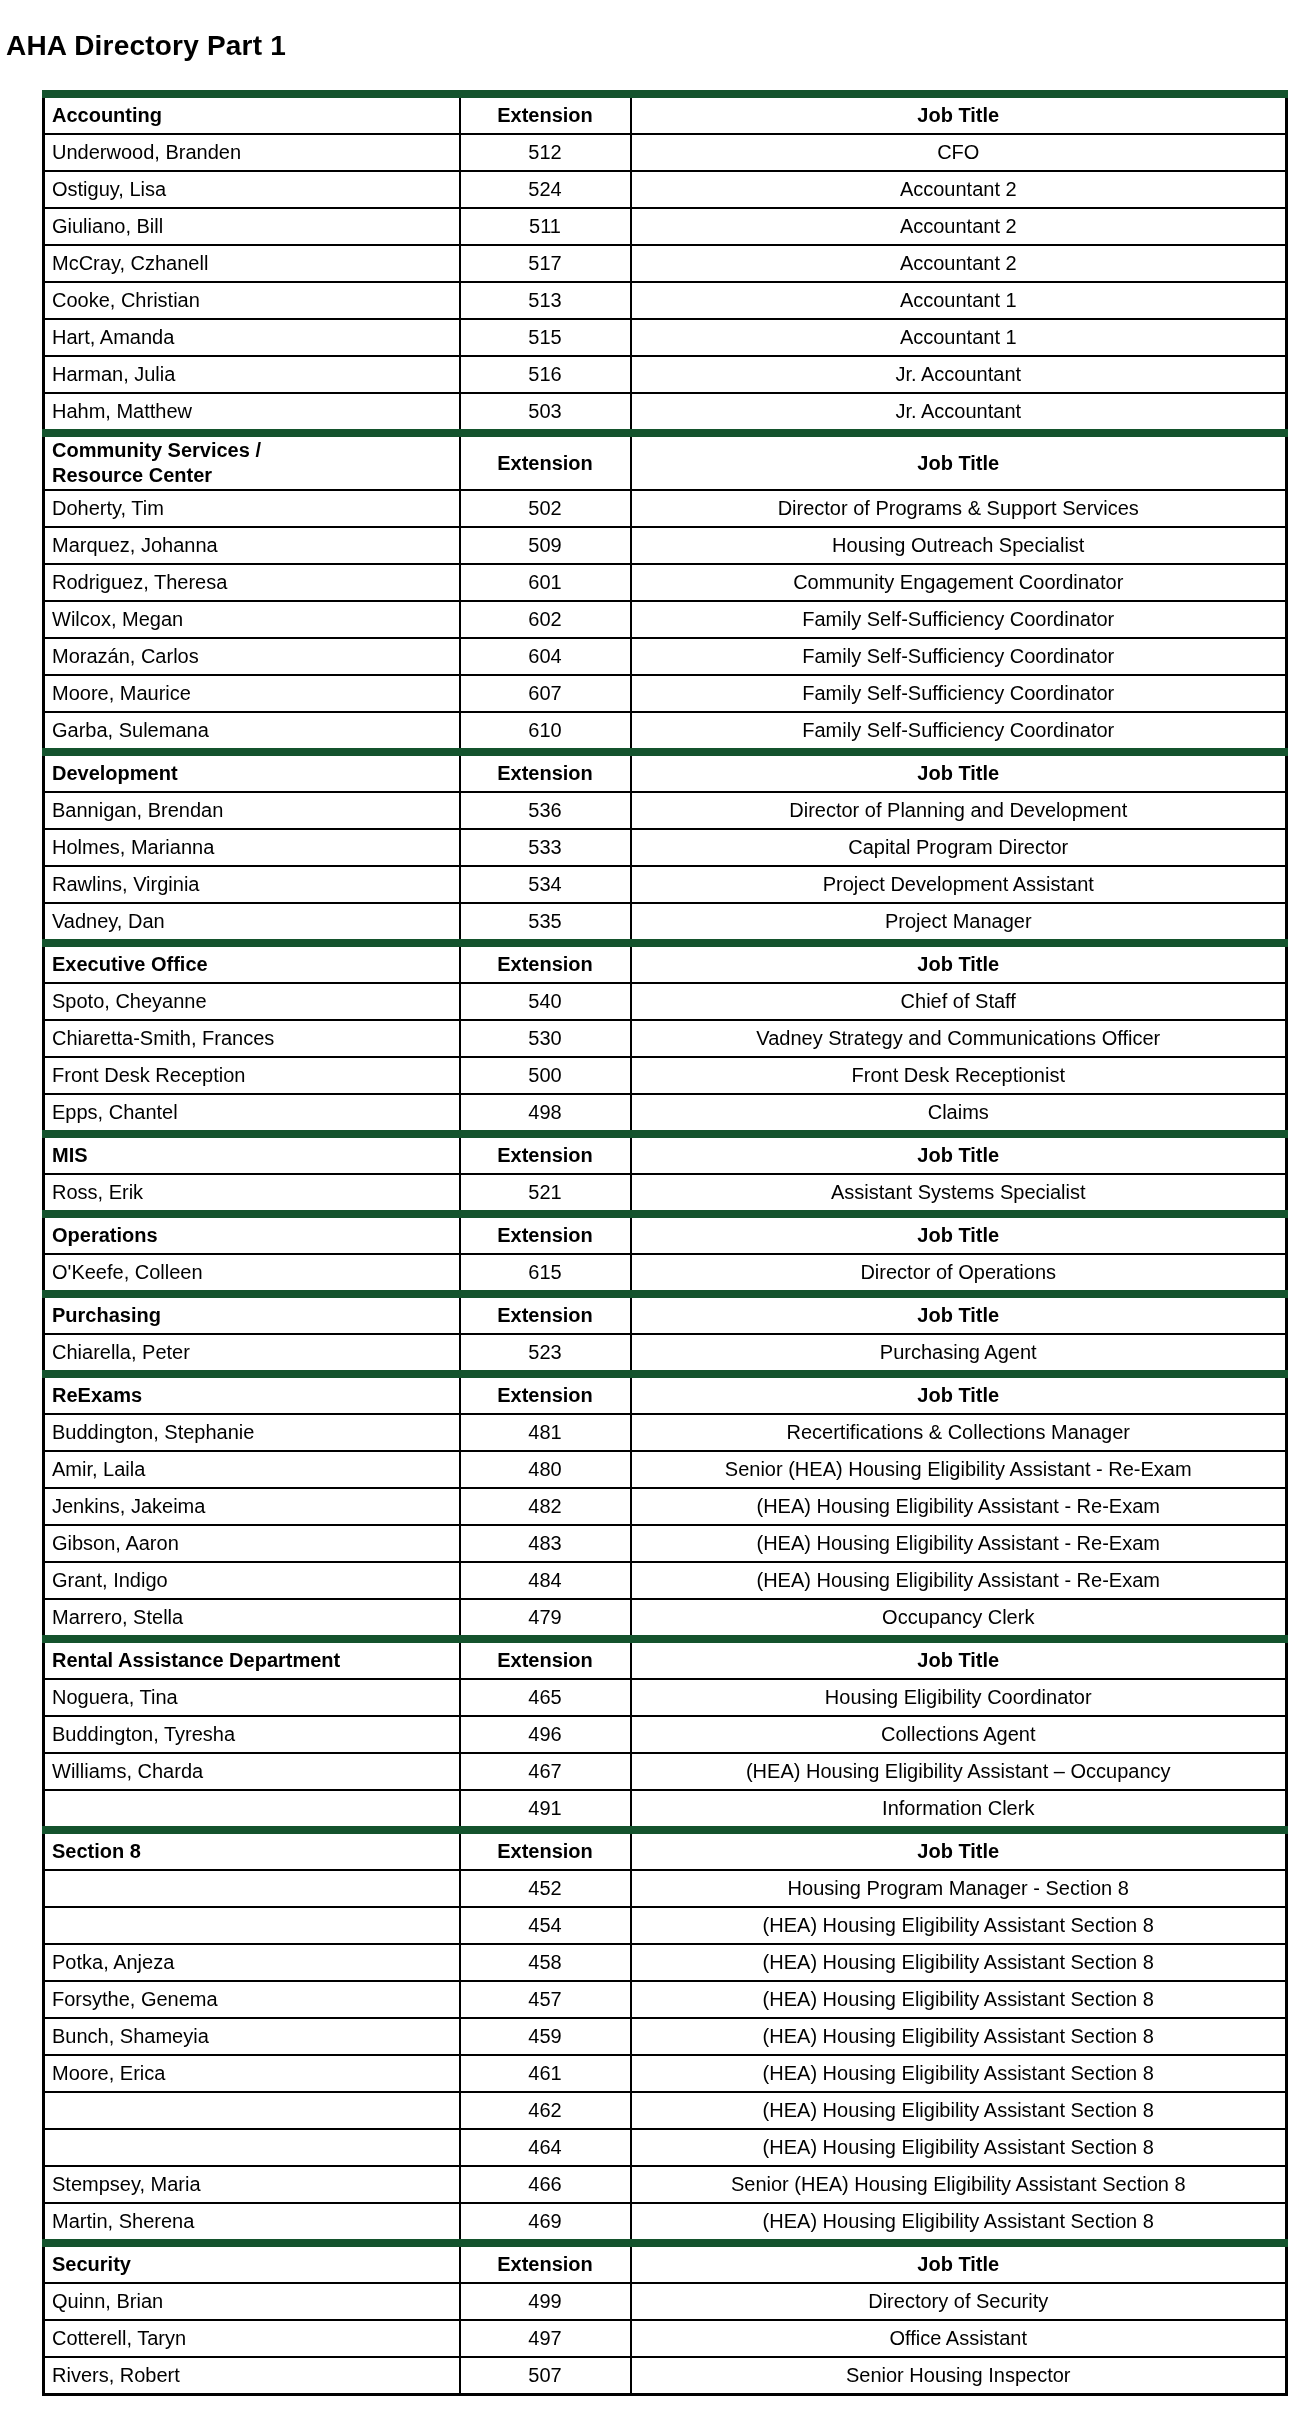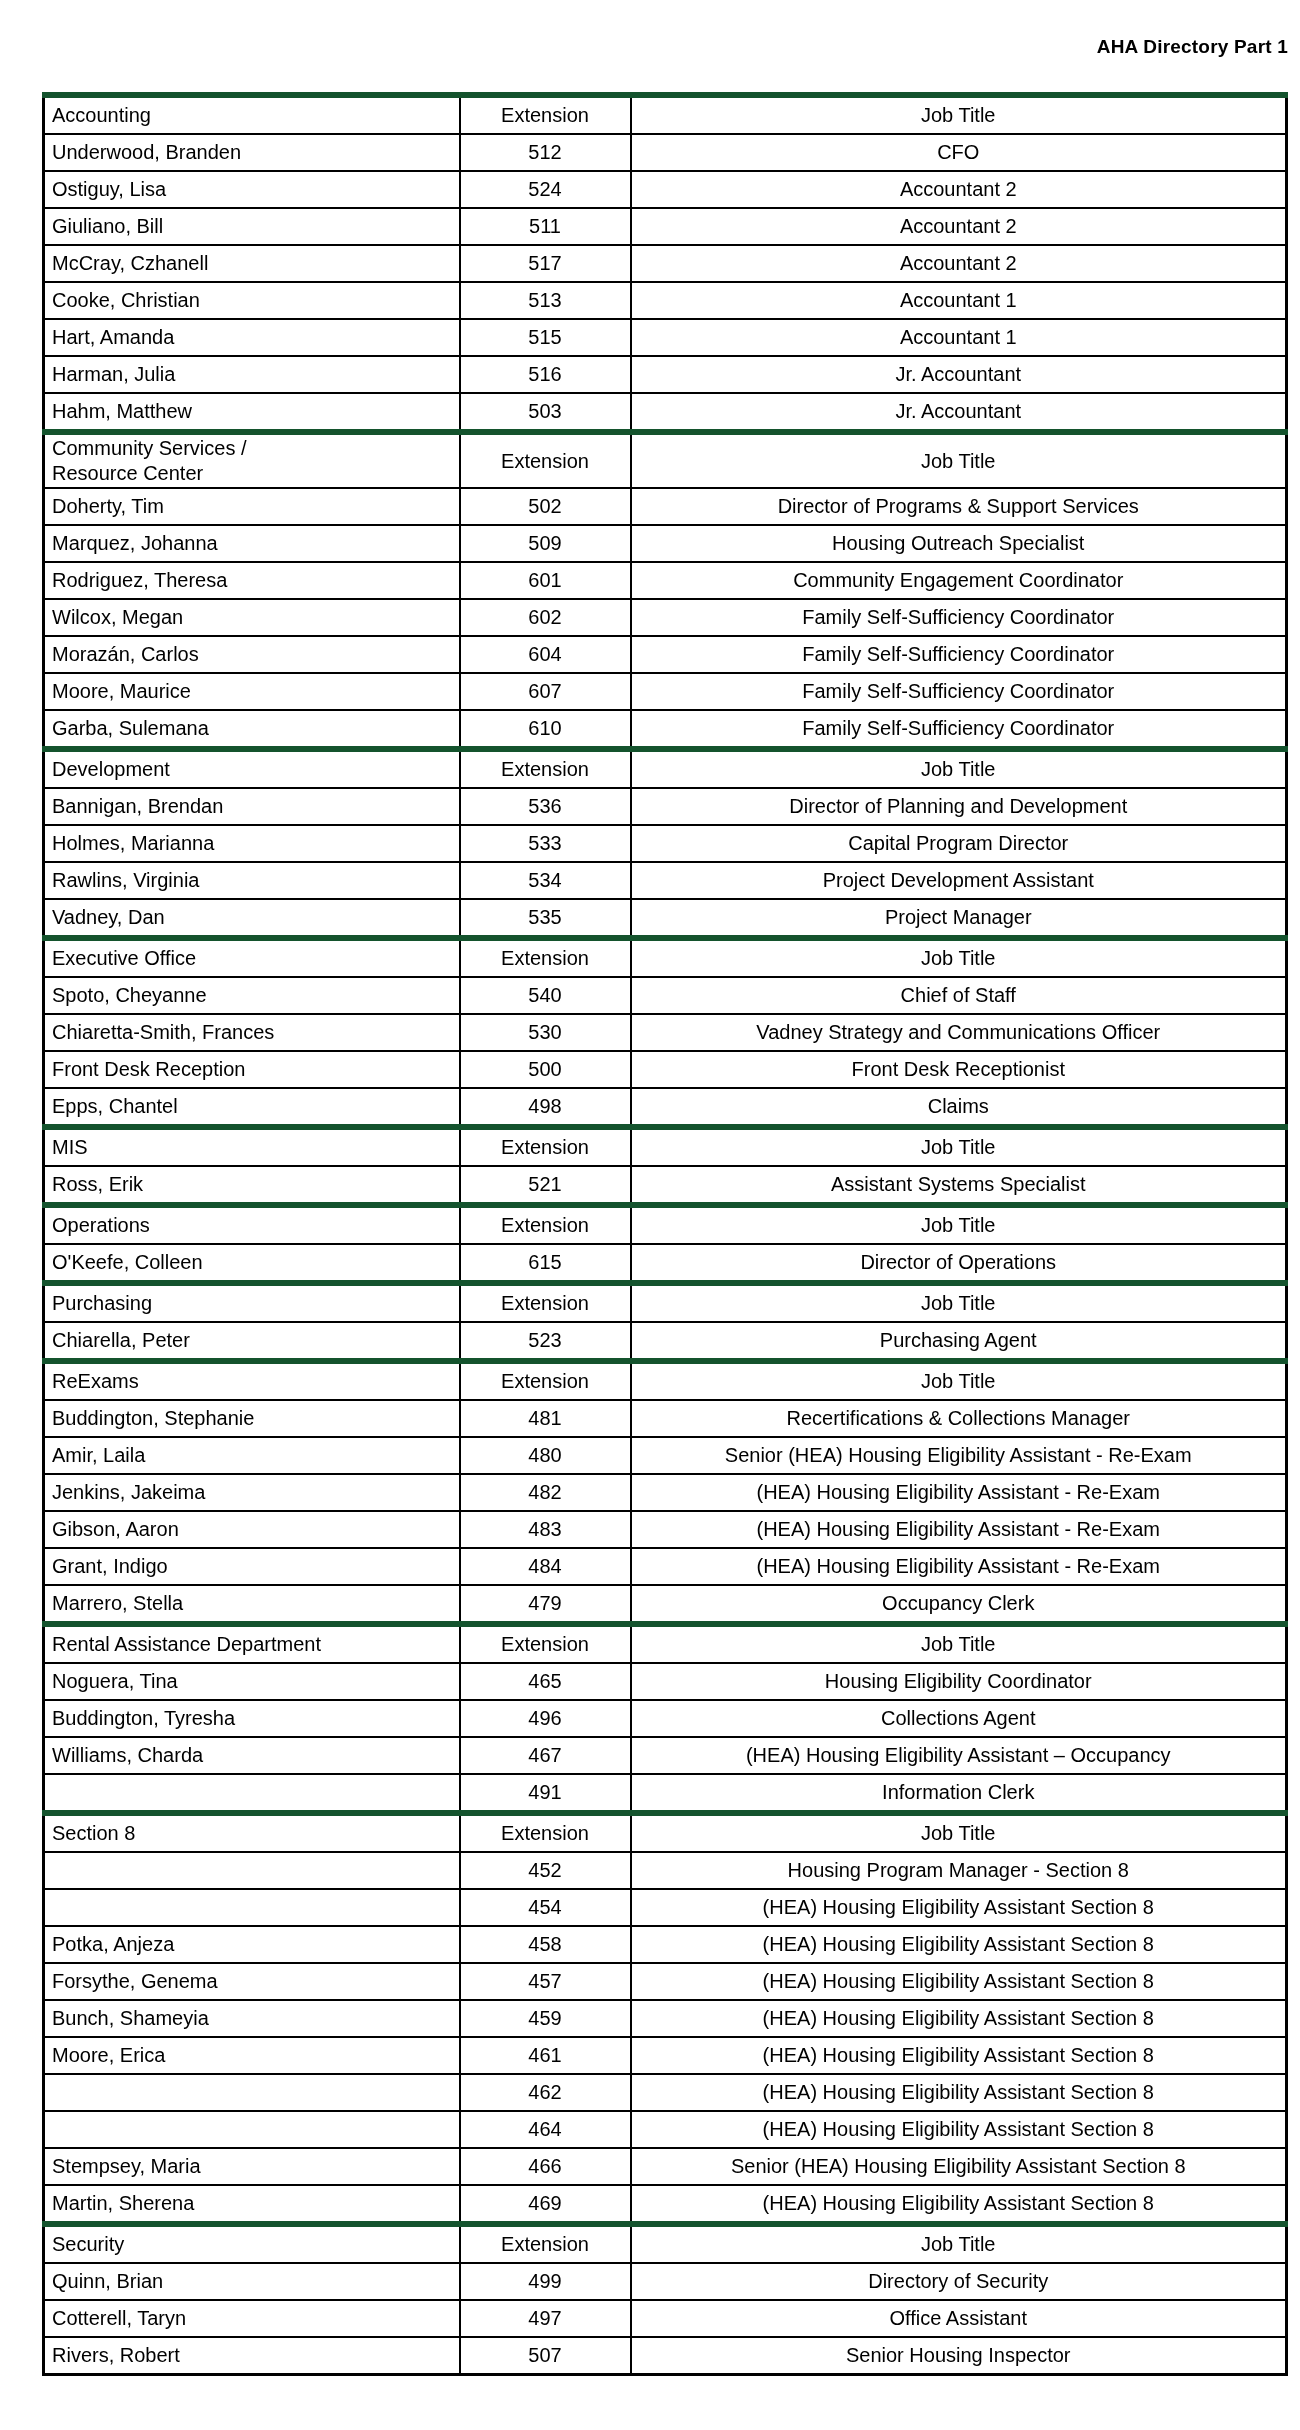--- a/index.html
+++ b/index.html
@@ -9,24 +9,24 @@
     color: #000000;
     font-family: "Liberation Sans", sans-serif;
   }
   body {
     width: 1300px;
     height: 2430px;
     position: relative;
     overflow: hidden;
   }
   .page-title {
-    text-align: right;
+    text-align: left;
     font-weight: bold;
-    font-size: 19px;
-    margin: 12px;
+    font-size: 28px;
+    margin: 6px;
     padding-top: 24px;
     padding-bottom: 22px;
     letter-spacing: 0.2px;
   }
   table.directory {
     border-collapse: collapse;
     table-layout: fixed;
     margin-left: 42px;
     width: 1243px;
     border: 3px solid #000;
@@ -40,22 +40,22 @@
     padding: 1px 7px;
     font-size: 20px;
     line-height: 1.25;
     overflow: hidden;
     white-space: pre-line;
     vertical-align: middle;
   }
   td.name { text-align: left; }
   td.ext, td.job { text-align: center; padding-left: 2px; padding-right: 2px; }
   tr.section-header td {
-    font-weight: normal;
-    border-top: 6px solid #14532d;
+    font-weight: bold;
+    border-top: 8px solid #14532d;
   }
 </style>
 </head>
 <body>
 
 <h1 class="page-title">AHA Directory Part 1</h1>
 
 <table class="directory">
   <colgroup>
     <col class="c-name">

